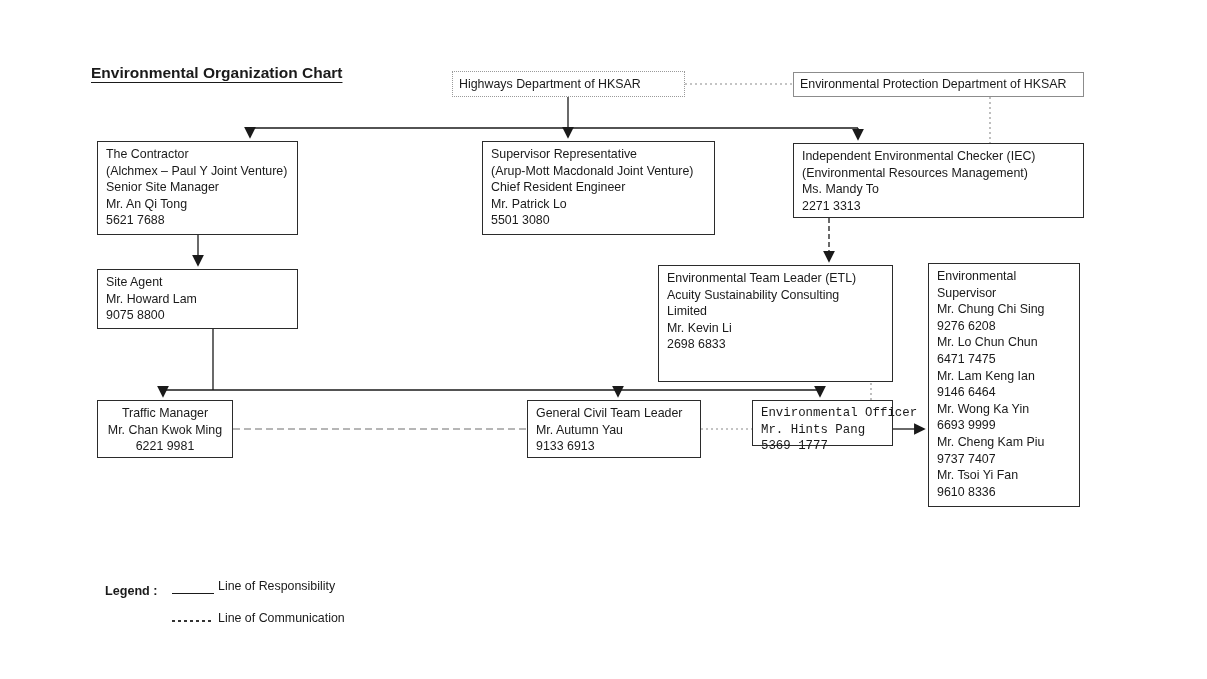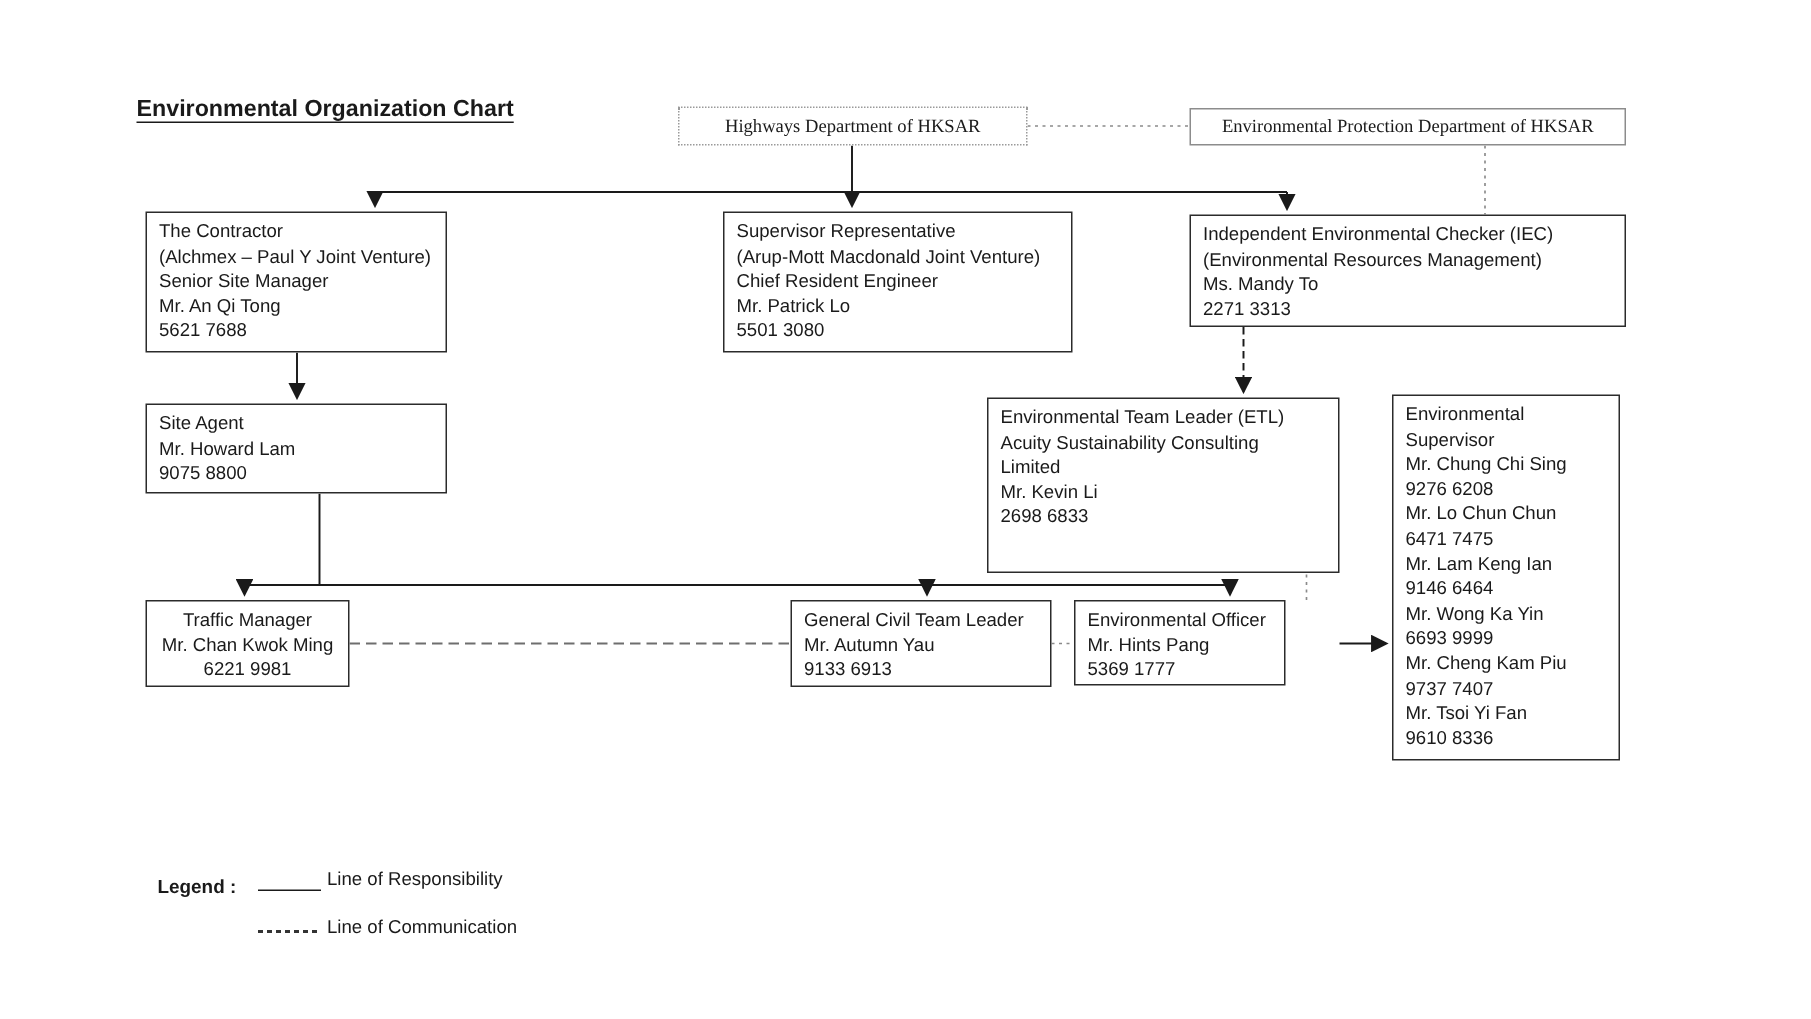--- a/index.html
+++ b/index.html
@@ -39,37 +39,36 @@
     border: 1.4px solid #2b2b2b;
     padding: 4px 8px;
     font-size: 12.4px;
     line-height: 16.6px;
     z-index: 2;
   }
   .node .ln { white-space: nowrap; }
   .node-top {
     display: flex;
     align-items: center;
-    justify-content: center;
+    justify-content: flex-start;
     text-align: center;
     padding: 2px 6px;
-    font-family: Liberation Serif, serif;
   }
   .node-top .ln { white-space: nowrap; }
   .b-highways { left: 452px; top: 71px;  width: 233px; height: 26px; border: 1px dotted #9a9a9a; }
   .b-epd      { left: 793px; top: 72px;  width: 291px; height: 25px; border: 1px solid #8c8c8c; }
   .b-contractor { left: 97px;  top: 141px; width: 201px; height: 94px; }
   .b-suprep     { left: 452px; top: 141px; width: 233px; height: 94px; margin-left: 30px; }
   .b-iec        { left: 793px; top: 143px; width: 291px; height: 75px; }
   .b-siteagent  { left: 97px;  top: 269px; width: 201px; height: 60px; }
   .b-etl        { left: 658px; top: 265px; width: 235px; height: 117px; }
   .b-envsup     { left: 928px; top: 263px; width: 152px; height: 244px; }
   .b-traffic    { left: 97px;  top: 400px; width: 136px; height: 58px; text-align: center; }
   .b-gencivil   { left: 527px; top: 400px; width: 174px; height: 58px; }
-  .b-envoff     { left: 716px; top: 400px; width: 141px; height: 57px; }
+  .b-envoff     { left: 752px; top: 400px; width: 141px; height: 46px; font-family: Liberation Mono, monospace; }
   .legend-label {
     position: absolute;
     left: 105px;
     top: 584px;
     font-size: 12.6px;
     font-weight: bold;
     z-index: 2;
   }
   .legend-text {
     position: absolute;

